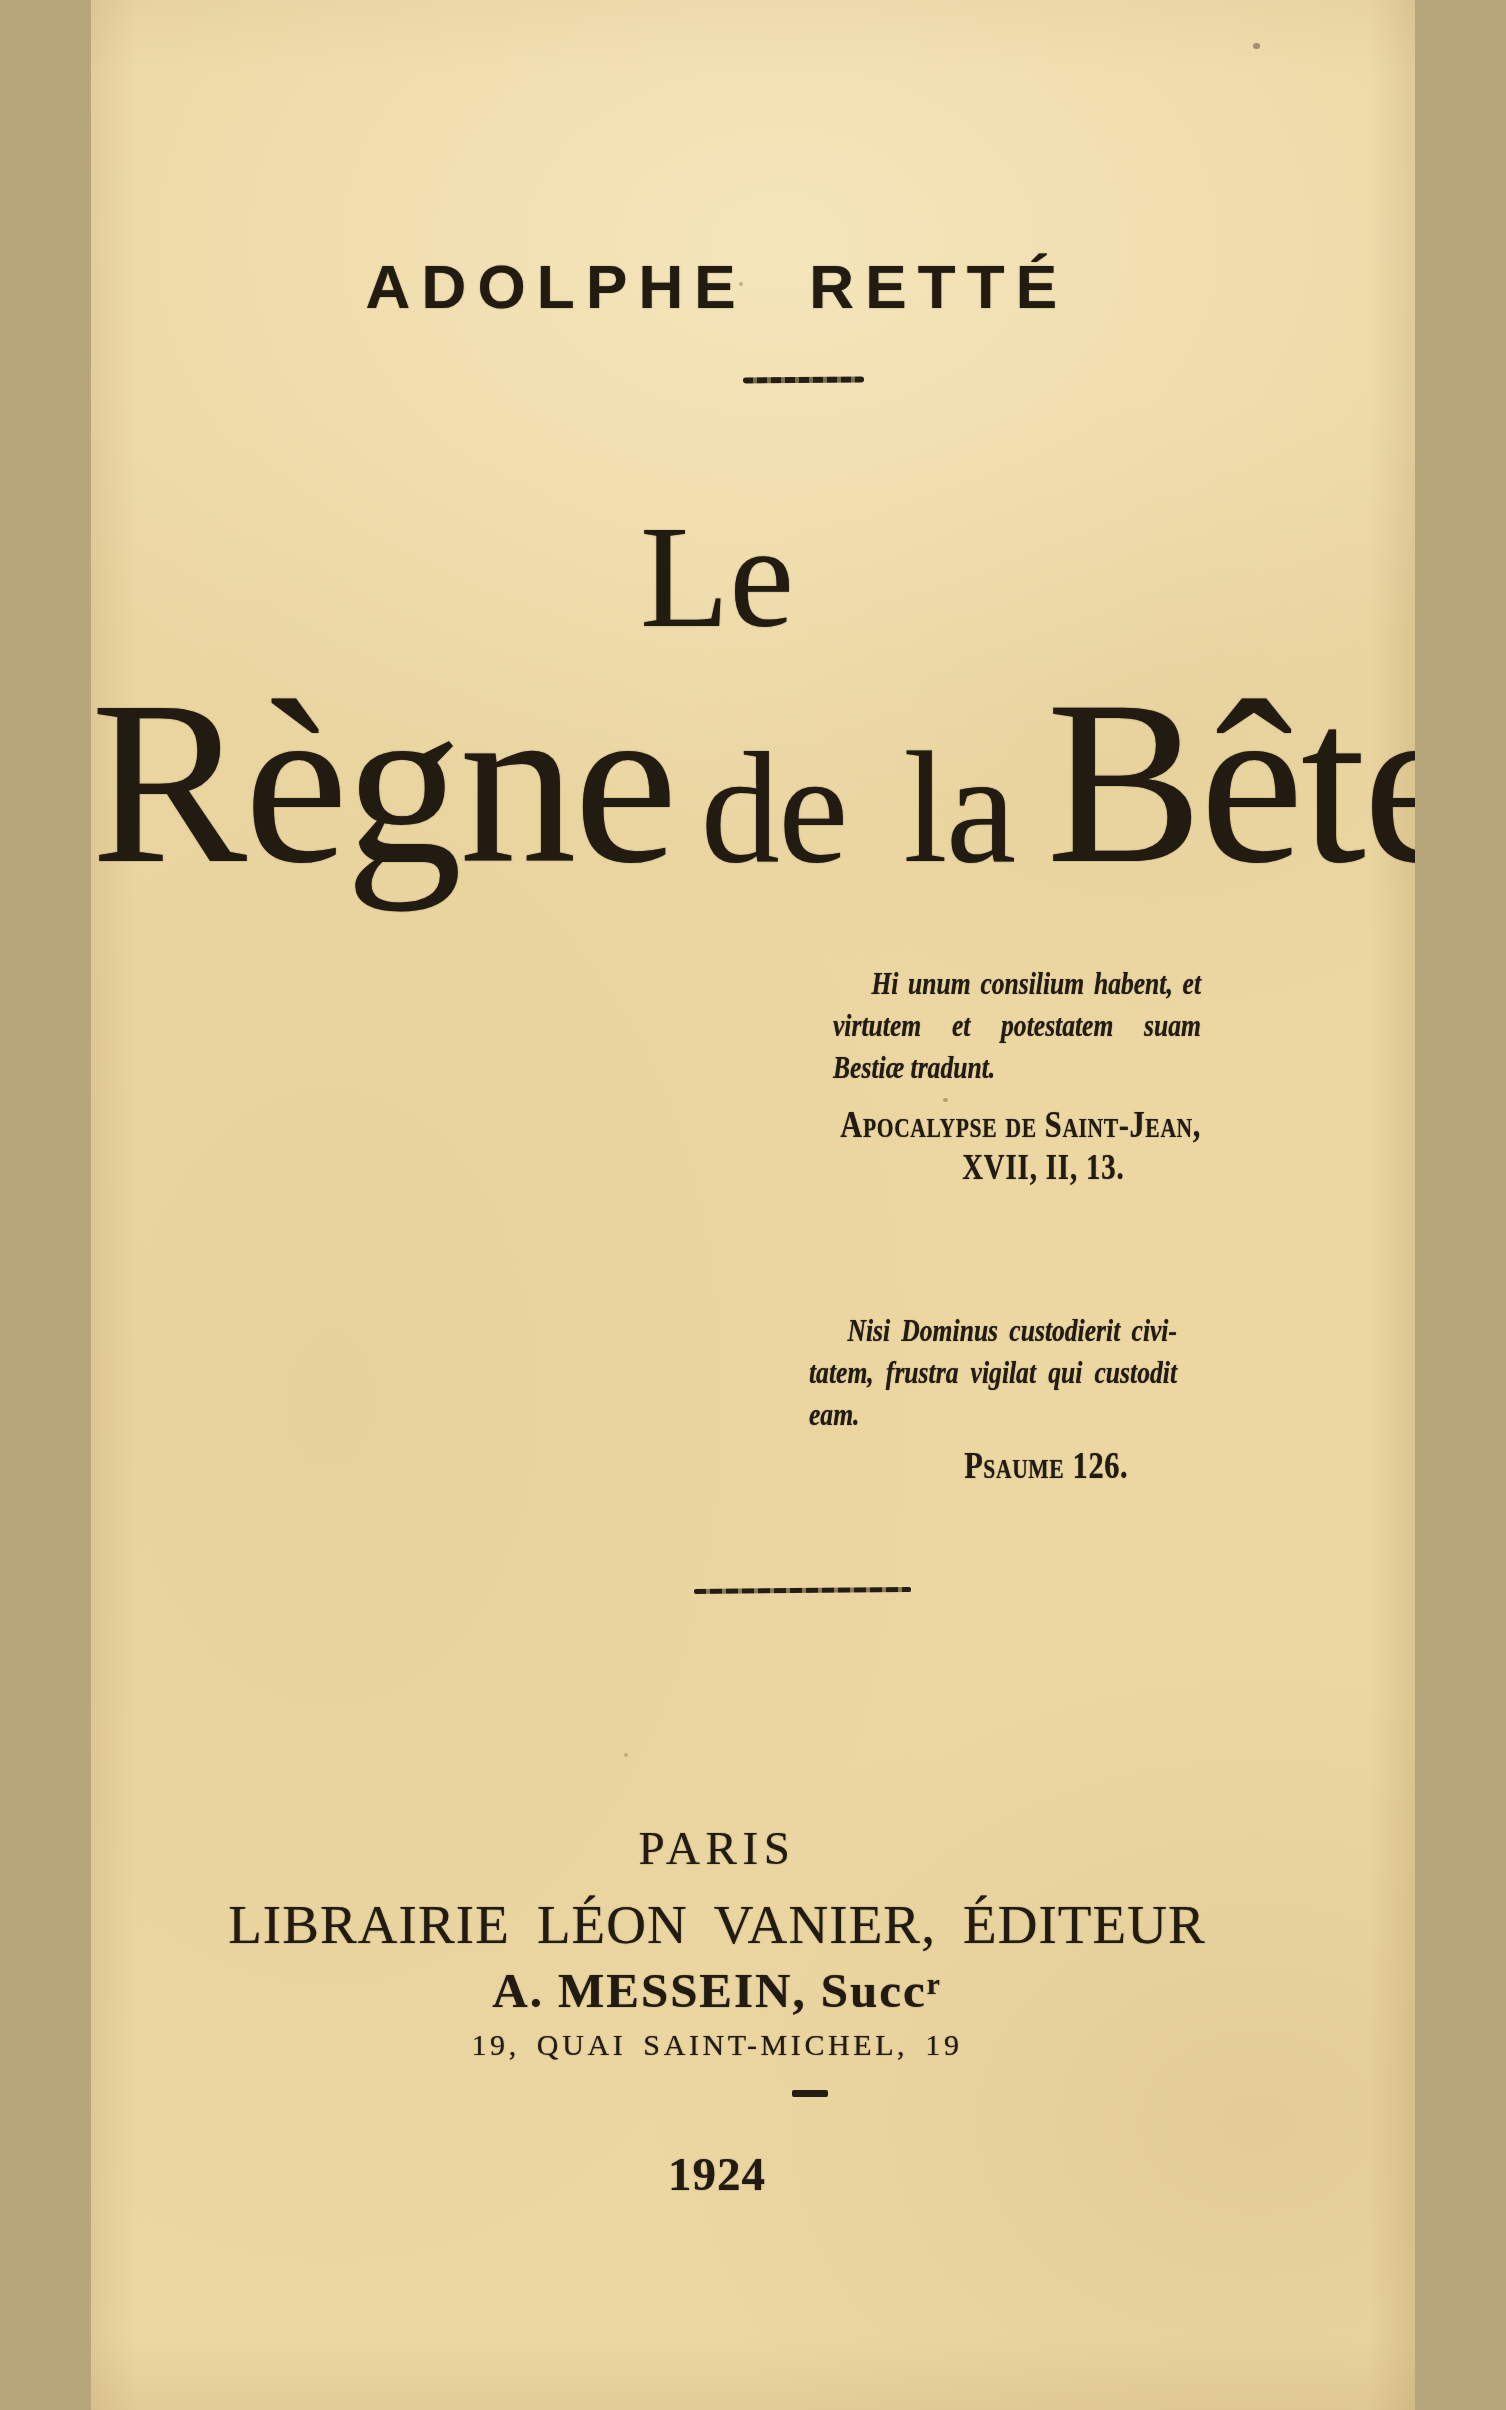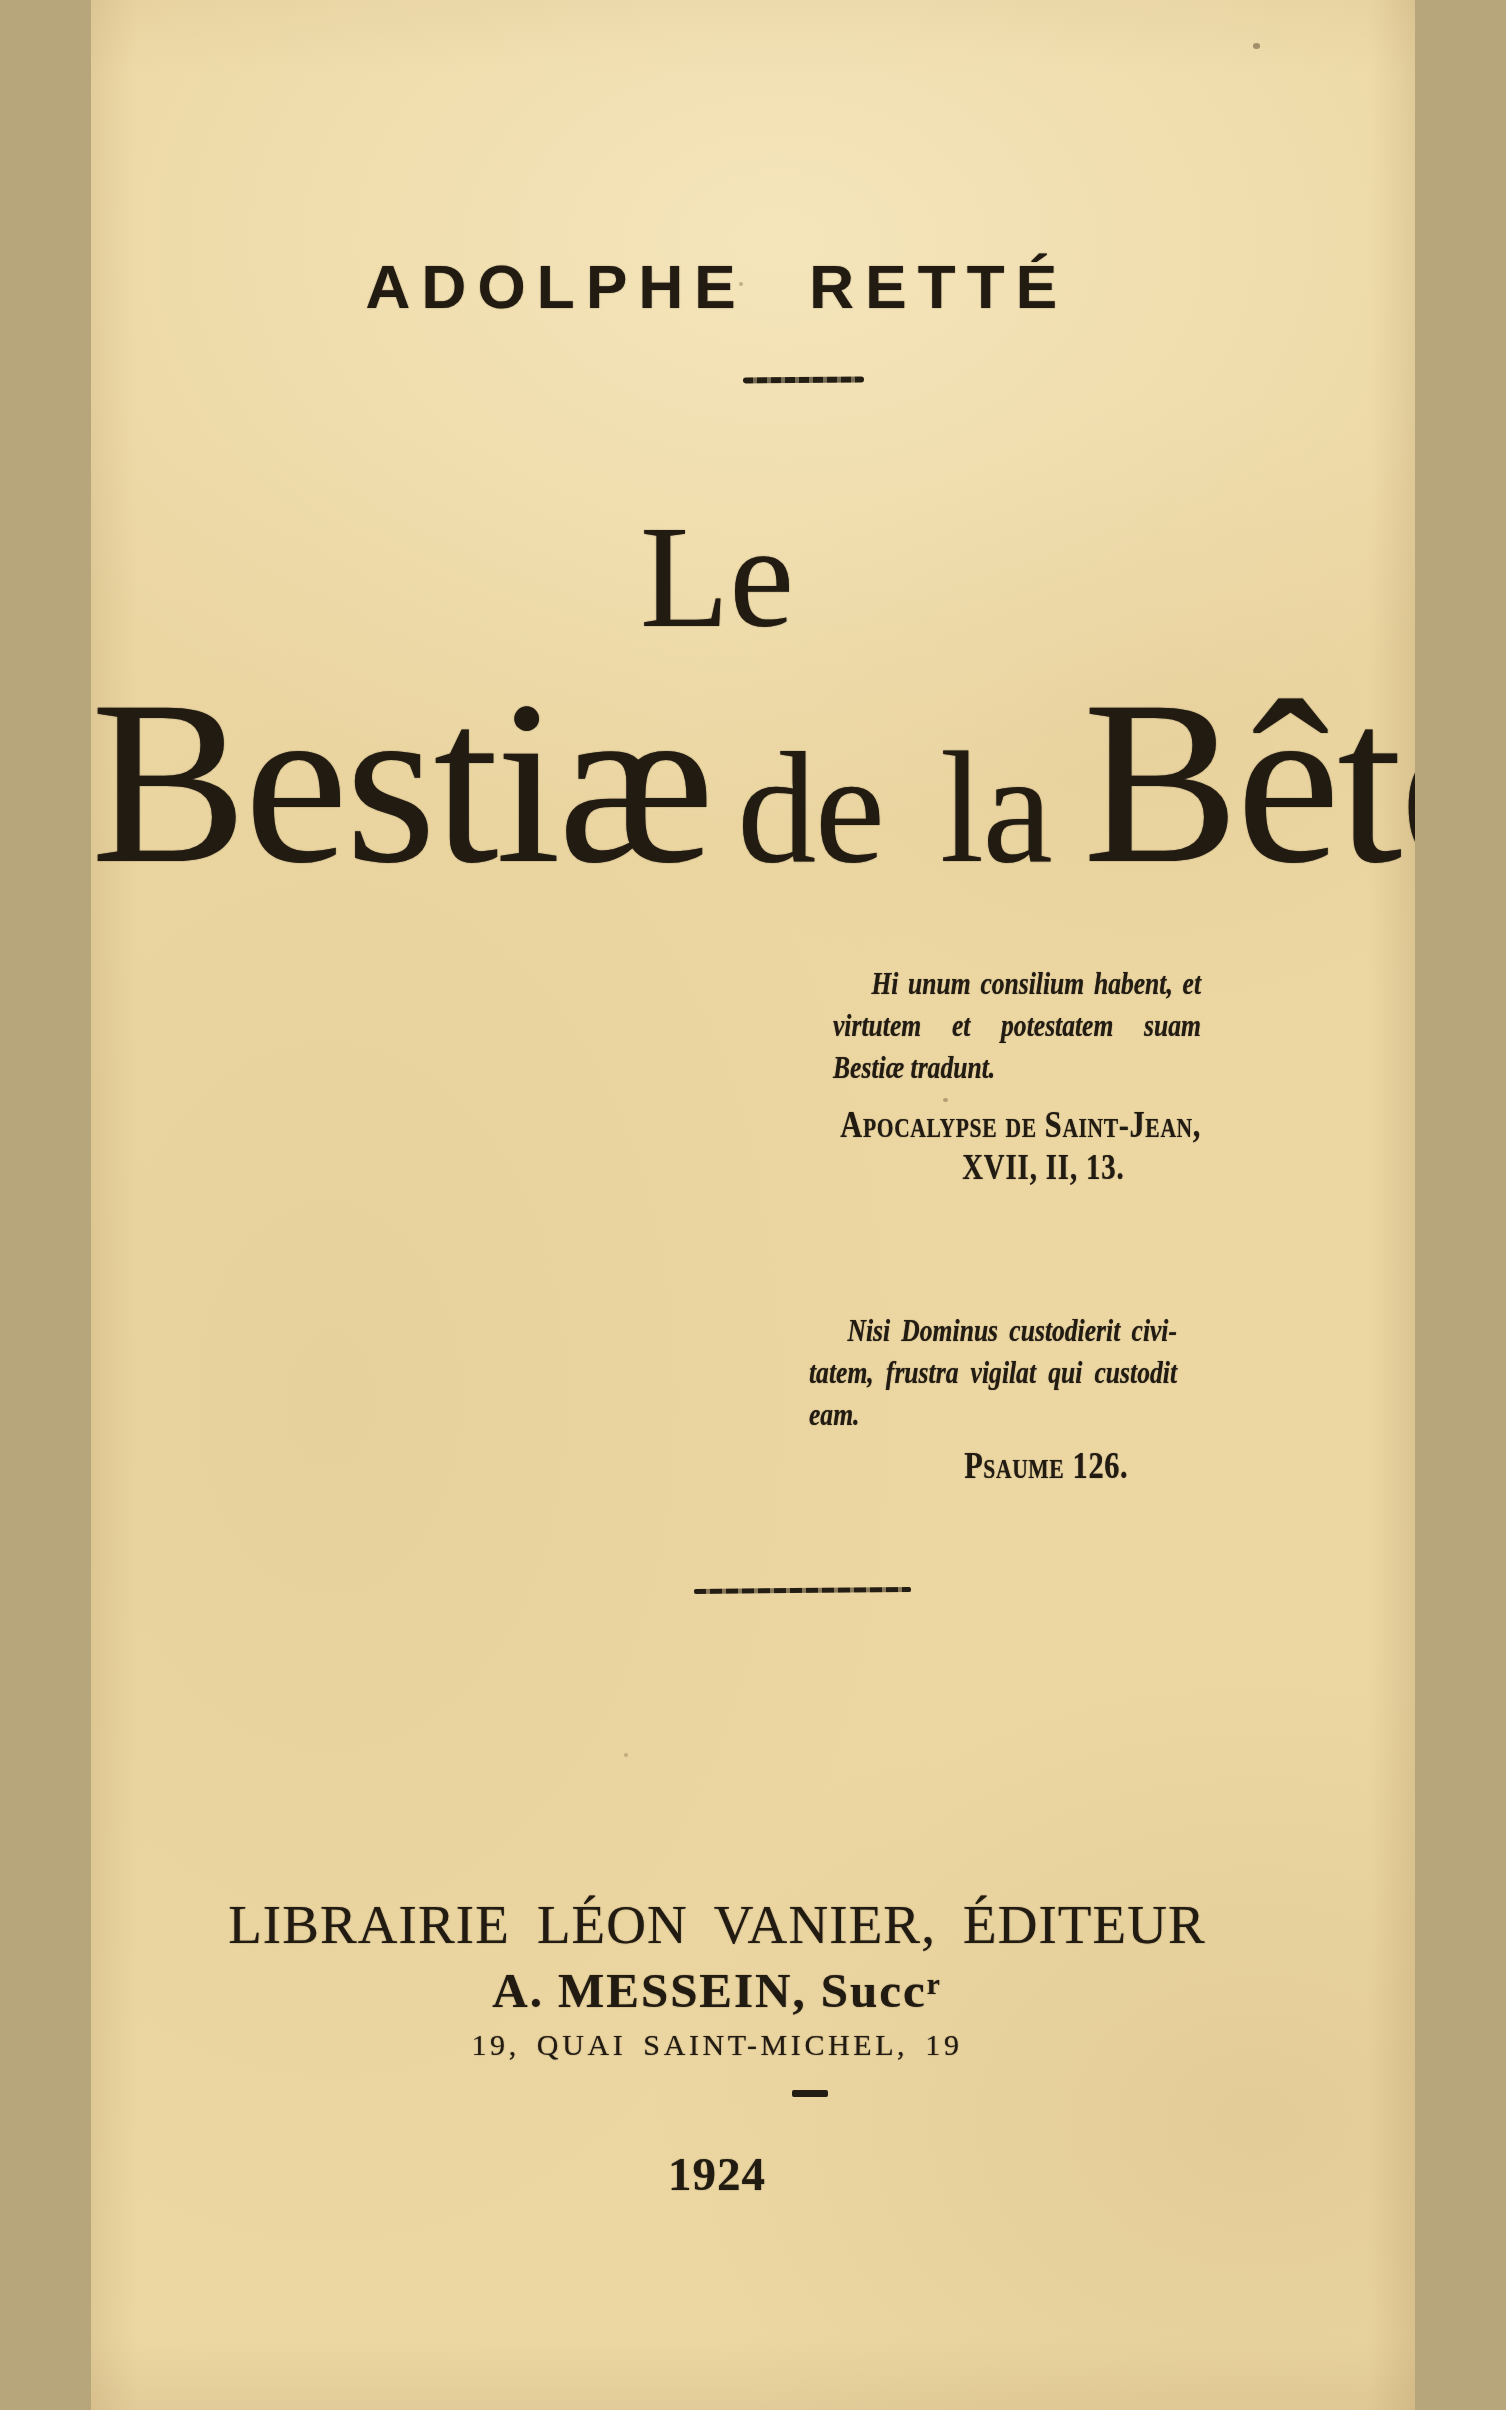--- a/index.html
+++ b/index.html
@@ -125,21 +125,21 @@
 </head>
 <body>
 
 <div class="page">
 
   <div class="abs ink author">ADOLPHE RETTÉ</div>
   <div class="author-rule"></div>
 
   <div class="abs ink title-le">Le</div>
 
-  <div class="abs ink title-main"><span class="t-big">Bestiæ</span><span class="t-mid">de la</span><span class="t-big">Bête</span></div>
+  <div class="abs ink title-main"><span class="t-big">Règne</span><span class="t-mid">de la</span><span class="t-big">Bête</span></div>
 
   <div class="epigraph" style="top:962px;margin-left:24px;">
     <div class="epigraph-inner ink">
       <div class="ep-line indent">Hi unum consilium habent, et</div>
       <div class="ep-line">virtutem et potestatem suam</div>
       <div class="ep-line last">Bestiæ tradunt.</div>
       <div class="ep-attrib">Apocalypse de Saint-Jean,</div>
       <div class="ep-ref">XVII, II, 13.</div>
     </div>
   </div>
@@ -148,20 +148,21 @@
     <div class="epigraph-inner ink">
       <div class="ep-line indent">Nisi Dominus custodierit civi-</div>
       <div class="ep-line">tatem, frustra vigilat qui custodit</div>
       <div class="ep-line last">eam.</div>
       <div class="ep-attrib psalm">Psaume 126.</div>
     </div>
   </div>
 
   <div class="mid-rule"></div>
 
+  <div class="abs ink imprint-city">PARIS</div>
   <div class="abs ink imprint-pub">LIBRAIRIE LÉON VANIER, ÉDITEUR</div>
   <div class="abs ink imprint-succ"><span>A. MESSEIN, Succ</span><sup>r</sup></div>
   <div class="abs ink imprint-addr">19, QUAI SAINT-MICHEL, 19</div>
   <div class="imprint-dash"></div>
   <div class="abs ink imprint-year">1924</div>
 
   <div class="speck s1"></div>
   <div class="speck s2"></div>
   <div class="speck s3"></div>
   <div class="speck s4"></div>

